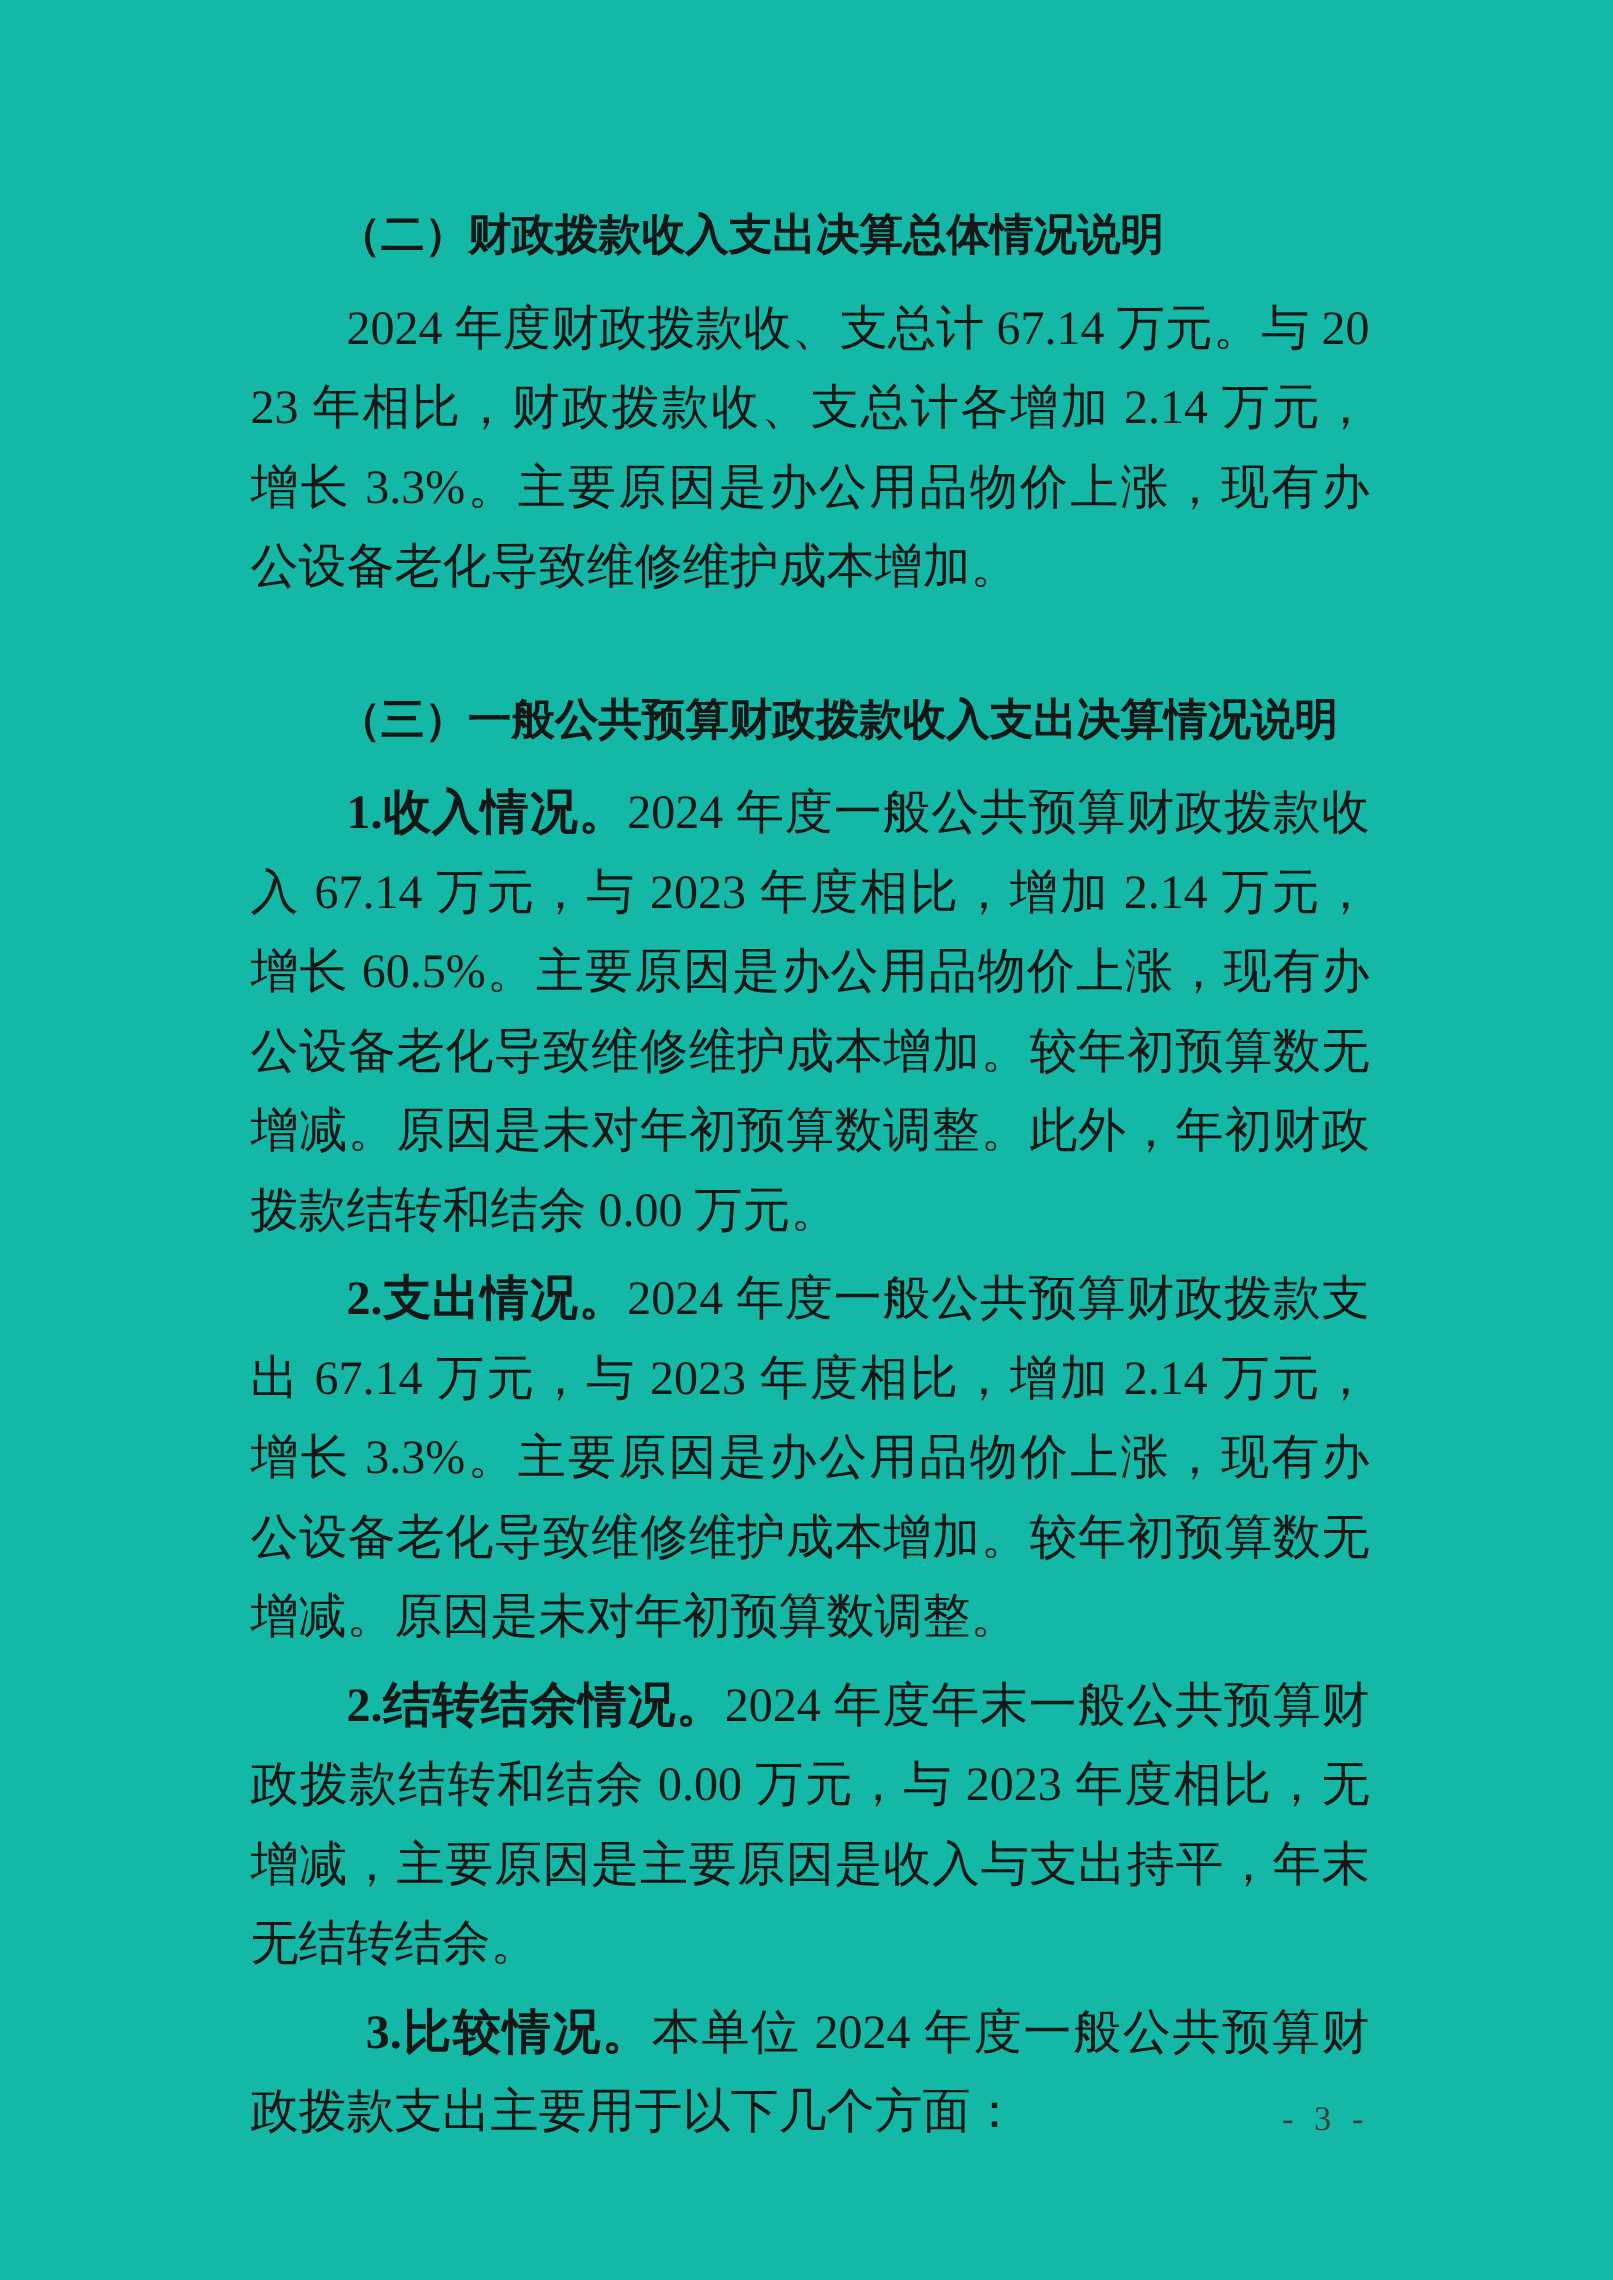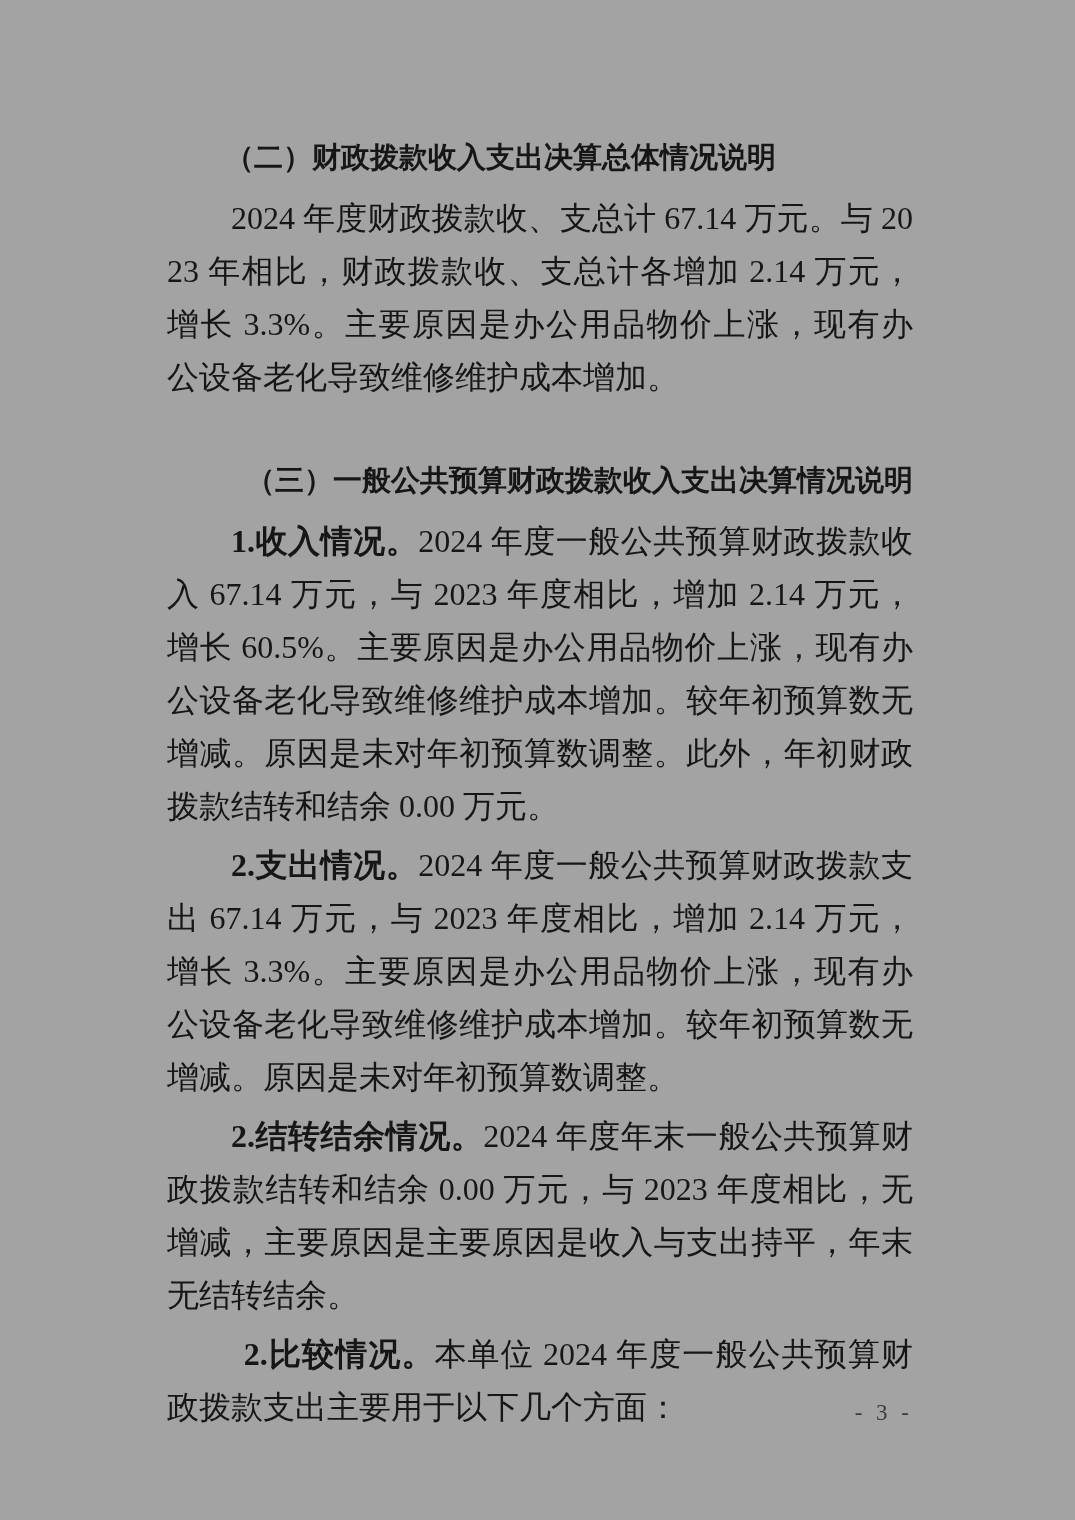--- a/index.html
+++ b/index.html
@@ -4,21 +4,21 @@
 <style>
   html, body {
     margin: 0;
     padding: 0;
     background: #ffffff;
   }
   .page {
     position: relative;
     width: 1075px;
     height: 1520px;
-    background: #a3a3a3;
+    background: #14b8a6;
     overflow: hidden;
     font-family: "Liberation Serif", "DejaVu Serif", serif;
     color: #161616;
   }
   .content {
     position: absolute;
     left: 167px;
     top: 128px;
     width: 746px;
   }
@@ -26,21 +26,20 @@
     font-size: 29px;
     font-weight: bold;
     line-height: 58px;
     margin: 0;
     text-indent: 2em;
     white-space: nowrap;
   }
   .sec-heading.second {
     margin-top: 47px;
     margin-bottom: 4px;
-    text-align: right;
   }
   .body-par {
     font-size: 32px;
     line-height: 53px;
     margin: 6px 0 0 0;
     text-align: justify;
     text-justify: inter-ideograph;
     text-indent: 2em;
     word-break: break-all;
   }
@@ -72,18 +71,18 @@
     <p class="body-par"><span class="lead"></span><span>2024 年度财政拨款收、支总计 67.14 万元。与 2023 年相比，财政拨款收、支总计各增加 2.14 万元，增长 3.3%。主要原因是办公用品物价上涨，现有办公设备老化导致维修维护成本增加。</span></p>
 
     <h2 class="sec-heading second">（三）一般公共预算财政拨款收入支出决算情况说明</h2>
 
     <p class="body-par"><span class="lead">1.收入情况。</span><span>2024 年度一般公共预算财政拨款收入 67.14 万元，与 2023 年度相比，增加 2.14 万元，增长 60.5%。主要原因是办公用品物价上涨，现有办公设备老化导致维修维护成本增加。较年初预算数无增减。原因是未对年初预算数调整。此外，年初财政拨款结转和结余 0.00 万元。</span></p>
 
     <p class="body-par"><span class="lead">2.支出情况。</span><span>2024 年度一般公共预算财政拨款支出 67.14 万元，与 2023 年度相比，增加 2.14 万元，增长 3.3%。主要原因是办公用品物价上涨，现有办公设备老化导致维修维护成本增加。较年初预算数无增减。原因是未对年初预算数调整。</span></p>
 
     <p class="body-par"><span class="lead">2.结转结余情况。</span><span>2024 年度年末一般公共预算财政拨款结转和结余 0.00 万元，与 2023 年度相比，无增减，主要原因是主要原因是收入与支出持平，年末无结转结余。</span></p>
 
-    <p class="body-par indent-more"><span class="lead">2.比较情况。</span><span>本单位 2024 年度一般公共预算财政拨款支出主要用于以下几个方面：</span></p>
+    <p class="body-par indent-more"><span class="lead">3.比较情况。</span><span>本单位 2024 年度一般公共预算财政拨款支出主要用于以下几个方面：</span></p>
 
   </div>
 
   <div class="page-footer">- 3 -</div>
 </div>
 
 </body></html>

